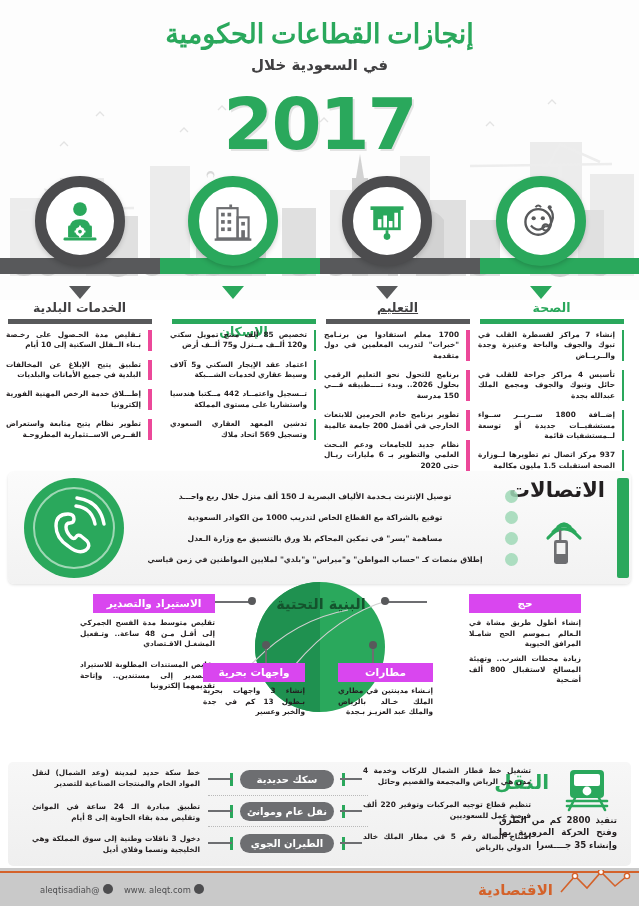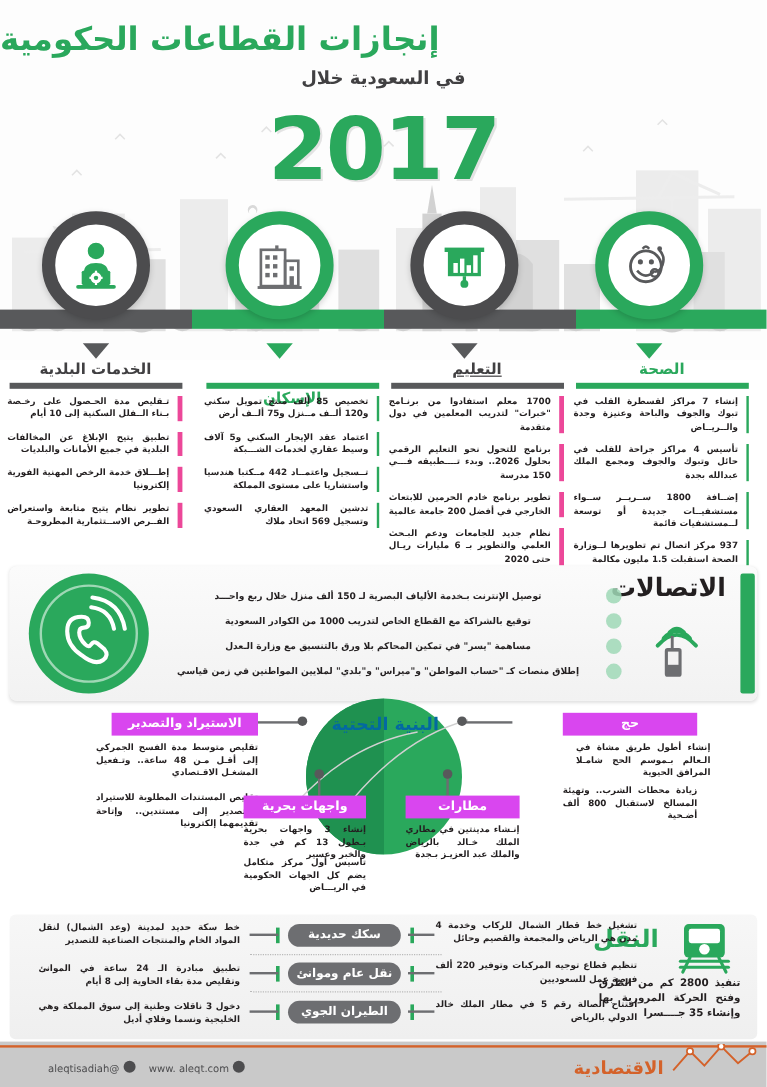--- a/index.html
+++ b/index.html
@@ -16,23 +16,24 @@
   }
 
   
   .hero {
     position: absolute; left: 0; top: 0; width: 639px; height: 300px;
     background: #fdfdfd;
     overflow: hidden;
   }
   .skyline { position: absolute; left:0; bottom:0; width:639px; height:230px; }
   .hero-title {
-    position: absolute; top: 18px; width: 100%; text-align: left;
+    position: absolute; top: 18px; width: 100%; text-align: center;
     font-size: 27px; font-weight: bold; color: #2aa85c; letter-spacing: -0.3px;
     z-index: 6;
+    font-family: Liberation Serif, serif;
   }
   .hero-sub {
     position: absolute; top: 56px; width: 100%; text-align: center;
     font-size: 15px; font-weight: bold; color: #414042;
     z-index: 6;
   }
   .hero-year {
     position: absolute; top: 72px; width: 100%; text-align: center;
     font-size: 72px; font-weight: bold; color: #2aa85c;
     letter-spacing: -2px; line-height: 1; z-index: 5;
@@ -110,21 +111,21 @@
   }
 
   
   .infra-circle {
     position: absolute; left: 255px; top: 582px; width: 130px; height: 130px;
     border-radius: 50%; background: #2aa85c; overflow:hidden;
   }
   .infra-circle .half { position:absolute; left:0; top:0; width:50%; height:100%; background:#1f9150;}
   .infra-label {
     position: absolute; left: 249px; top: 596px; width: 144px; text-align: center;
-    color: #0369a1; font-size: 14.5px; font-weight: bold; z-index: 5;
+    color: #14532d; font-size: 14.5px; font-weight: bold; z-index: 5;
   }
   .chip {
     position: absolute; height: 19px; line-height: 19px; text-align: center;
     background: #d946ef; color: #fff; font-size: 10.5px; font-weight: bold;
   }
   .connector { position:absolute; background:#6d6e71; }
   .knob { position:absolute; width:8px; height:8px; border-radius:50%; background:#58595b; }
   .infra-text { position:absolute; font-size: 7.3px; line-height:1.45; font-weight:bold; color:#231f20; text-align:justify;}
 
   
@@ -402,27 +403,26 @@
   <div class="knob" style="left:381px; top:597px;"></div>
   <div class="connector" style="left:372px; top:645px; width:2px; height:18px;"></div>
   <div class="knob" style="left:369px; top:641px;"></div>
 
   <div class="chip" style="left:93px; top:594px; width:122px;">الاستيراد والتصدير</div>
   <div class="infra-text" style="left:80px; top:618px; width:135px;">تقليص متوسط مدة الفسح الجمركي إلى أقـل مـن 48 ساعة.. وتـفعيل المشغـل الاقـتصادي</div>
   <div class="infra-text" style="left:80px; top:660px; width:135px;">تقليص المستندات المطلوبة للاستيراد والتصدير إلى مستندين.. وإتاحة تقديمهما إلكترونيا</div>
 
   <div class="chip" style="left:203px; top:663px; width:102px;">واجهات بحرية</div>
   <div class="infra-text" style="left:203px; top:686px; width:102px;">إنشاء 3 واجهات بحرية بـطول 13 كم في جدة والخبر وعسير</div>
-  <div class="infra-text" style="left:203px; top:714px; width:102px;">تأسيس أول مركز متكامل يضم كل الجهات الحكومية في الريـــاض</div>
 
   <div class="chip" style="left:338px; top:663px; width:95px;">مطارات</div>
   <div class="infra-text" style="left:338px; top:686px; width:95px;">إنـشاء مدينتين في مطاري الملك خـالد بالرياض والملك عبد العزيـز بـجدة</div>
 
   <div class="chip" style="left:469px; top:594px; width:112px;">حج</div>
-  <div class="infra-text" style="left:469px; top:618px; width:112px;margin-left:11px;">إنشاء أطول طريق مشاة في الـعالم بـموسم الحج شامـلا المرافق الحيوية</div>
+  <div class="infra-text" style="left:469px; top:618px; width:112px;">إنشاء أطول طريق مشاة في الـعالم بـموسم الحج شامـلا المرافق الحيوية</div>
   <div class="infra-text" style="left:469px; top:654px; width:112px;">زيادة محطات الشرب.. وتهيئة المسالخ لاستقبال 800 ألف أضـحية</div>
 
   <div class="transport">
     <div class="nql-title">النقل</div>
     <svg class="nql-icon" viewBox="0 0 56 44">
       <rect x="9" y="2" width="34" height="28" rx="4" fill="#2aa85c"></rect>
       <rect x="13" y="6" width="26" height="12" rx="2" fill="#fff"></rect>
       <circle cx="26" cy="23" r="4.4" fill="#fff"></circle>
       <g stroke="#2aa85c" stroke-width="2.6" stroke-linecap="round">
         <path d="M6 33 h40"></path>

